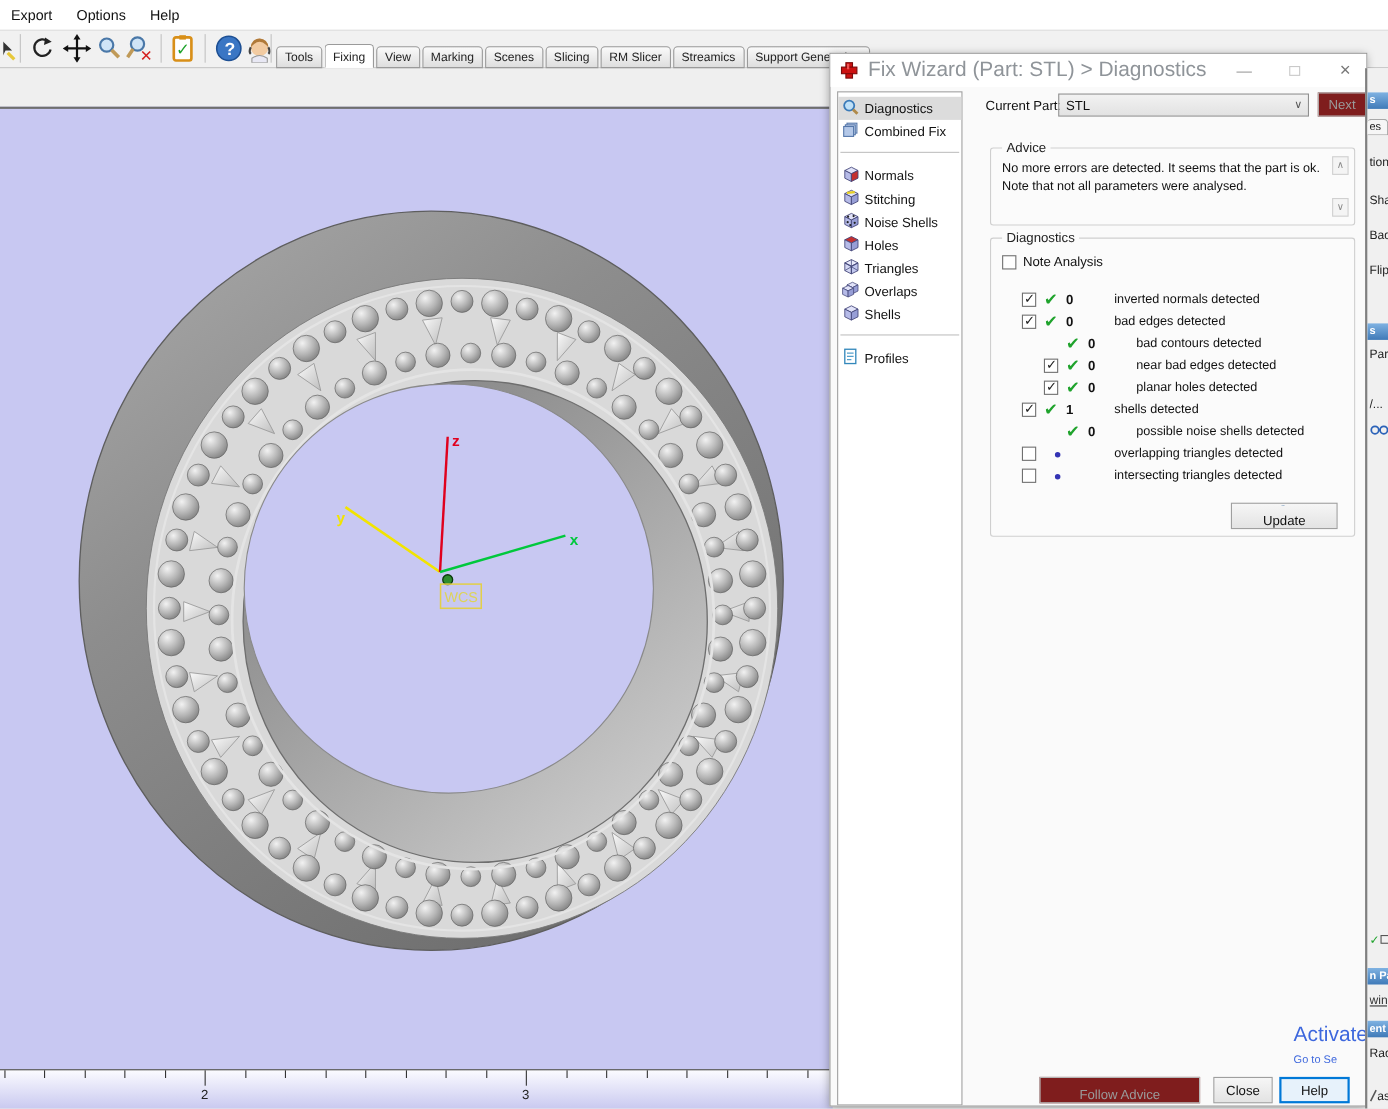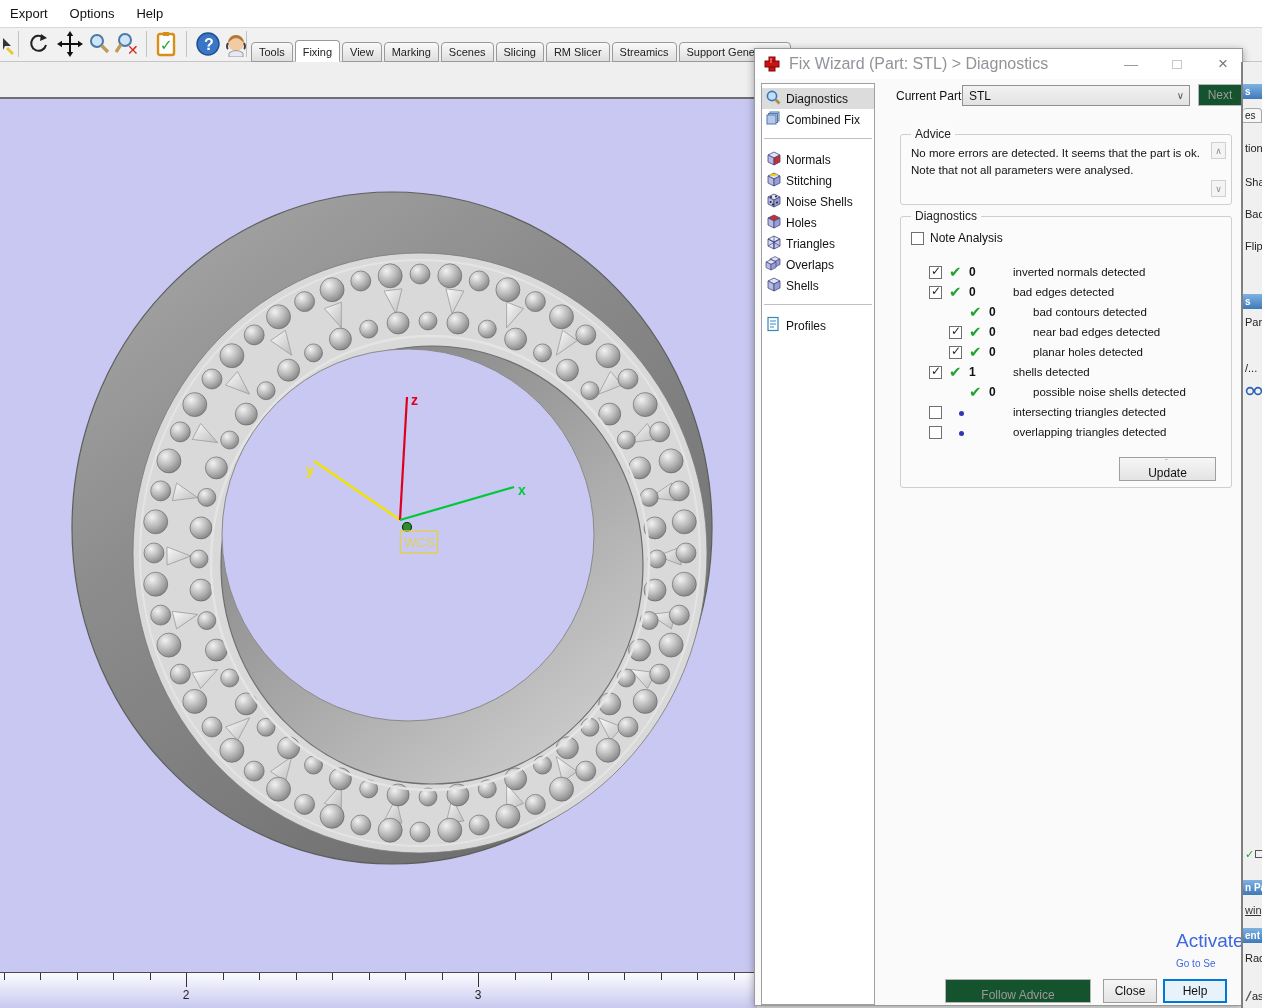--- a/index.html
+++ b/index.html
@@ -33,31 +33,31 @@
   .frag.slant{color:#222;}
 
   
   .watermark{position:absolute;left:1176px;top:930px;z-index:60;color:#1d4ed8;opacity:.85;pointer-events:none;}
   .watermark .w1{font-size:19px;}
   .watermark .w2{font-size:10px;margin-top:6px;}
 
   
   .dialog{position:absolute;left:754px;top:48px;width:489px;height:958px;background:#fafafa;border:1px solid #9a9a9a;box-shadow:0 2px 8px rgba(0,0,0,.35);z-index:50;}
   .titlebar{position:absolute;left:0;top:0;width:100%;height:30px;background:#ffffff;display:flex;align-items:center;}
-  .titlebar .ttext{font-size:16px;color:#8f9499;margin-left:8px;}
+  .titlebar .ttext{font-size:19px;color:#8f9499;margin-left:8px;}
   .wctl{position:absolute;top:0;height:30px;width:32px;display:flex;align-items:center;justify-content:center;color:#9a9a9a;font-size:14px;}
   .sidebar{position:absolute;left:6px;top:34px;width:114px;height:922px;background:#fff;border:1px solid #a0a0a0;padding-top:4px;}
   .sbitem{display:flex;align-items:center;gap:5px;height:21px;padding:0 3px;font-size:12px;color:#111;white-space:nowrap;}
   .sbitem.selected{background:#dcdcdc;}
   .sbsep{border-top:1px solid #c0c0c0;margin:8px 2px 10px 2px;}
   .cplabel{position:absolute;left:141px;top:40px;font-size:12px;color:#111;}
   .combo{position:absolute;left:207px;top:36px;width:228px;height:21px;background:linear-gradient(#f2f2f2,#e2e2e2);border:1px solid #8f8f8f;font-size:12px;color:#111;display:flex;align-items:center;padding:0 18px 0 6px;}
   .combo .chev{position:absolute;right:5px;color:#555;font-size:10px;}
   .btn{display:flex;align-items:center;justify-content:center;font-size:12px;color:#111;background:linear-gradient(#f6f6f6,#e3e3e3);border:1px solid #9f9f9f;}
-  .btn.disabled{background:#14532d;color:#9a9a9a;border-color:#b6b6b6;}
+  .btn.disabled{background:#7f1d1d;color:#9a9a9a;border-color:#b6b6b6;}
   .btn.focusblue{background:#e7f2fb;border:2px solid #0078d7;}
   .nextbtn{position:absolute;left:443px;top:35px;width:44px;height:22px;}
   .fieldset{position:absolute;background:#fbfbfb;border:1px solid #cfcfcf;border-radius:3px;}
   .legend{position:absolute;top:-8px;left:10px;background:#fbfbfb;padding:0 4px;font-size:12px;color:#222;}
   .advice-text{position:absolute;left:10px;top:10px;right:28px;font-size:11.5px;color:#111;white-space:pre-line;line-height:1.45;}
   .scrollarrow{position:absolute;right:5px;width:15px;height:17px;background:#f4f4f4;border:1px solid #d0d0d0;color:#8a8a8a;font-size:9px;display:flex;align-items:center;justify-content:center;}
   .fullrow{position:absolute;left:10px;top:14px;display:flex;align-items:center;gap:6px;font-size:12px;color:#111;}
   .cb{width:13px;height:13px;background:#fff;border:1px solid #707070;position:relative;flex:0 0 auto;}
   .cb .mk{position:absolute;left:1px;top:-3px;font-size:12px;color:#222;font-weight:bold;}
   .diagrows{position:absolute;left:0;top:46px;right:0;}
@@ -569,26 +569,26 @@
             <span class="lbl" style="left: 112px;">shells detected</span>
           </div>
           <div class="drow">
             <span class="stat" style="left: 68px; color: rgb(31, 163, 44);">✔</span>
             <span class="cnt" style="left: 88px;">0</span>
             <span class="lbl" style="left: 132px;">possible noise shells detected</span>
           </div>
           <div class="drow">
             <span class="cb cbp" style="left: 28px;"></span>
             <span class="dot" style="left: 58px; background: rgb(52, 52, 180);"></span>
-            <span class="lbl" style="left: 112px;">intersecting triangles detected</span>
+            <span class="lbl" style="left: 112px;">overlapping triangles detected</span>
           </div>
           <div class="drow">
             <span class="cb cbp" style="left: 28px;"></span>
             <span class="dot" style="left: 58px; background: rgb(52, 52, 180);"></span>
-            <span class="lbl" style="left: 112px;">overlapping triangles detected</span>
+            <span class="lbl" style="left: 112px;">intersecting triangles detected</span>
           </div>
         </div>
       <div class="btn updatebtn">
         <svg width="16" height="16">
           <circle cx="6.5" cy="6.5" r="4.2" fill="#cfe4f7" stroke="#4a78a8" stroke-width="1.6"></circle>
           <line x1="9.8" y1="9.8" x2="14" y2="14" stroke="#c09a58" stroke-width="2.4"></line>
         </svg>
         <span>Update</span>
       </div>
     </div>

